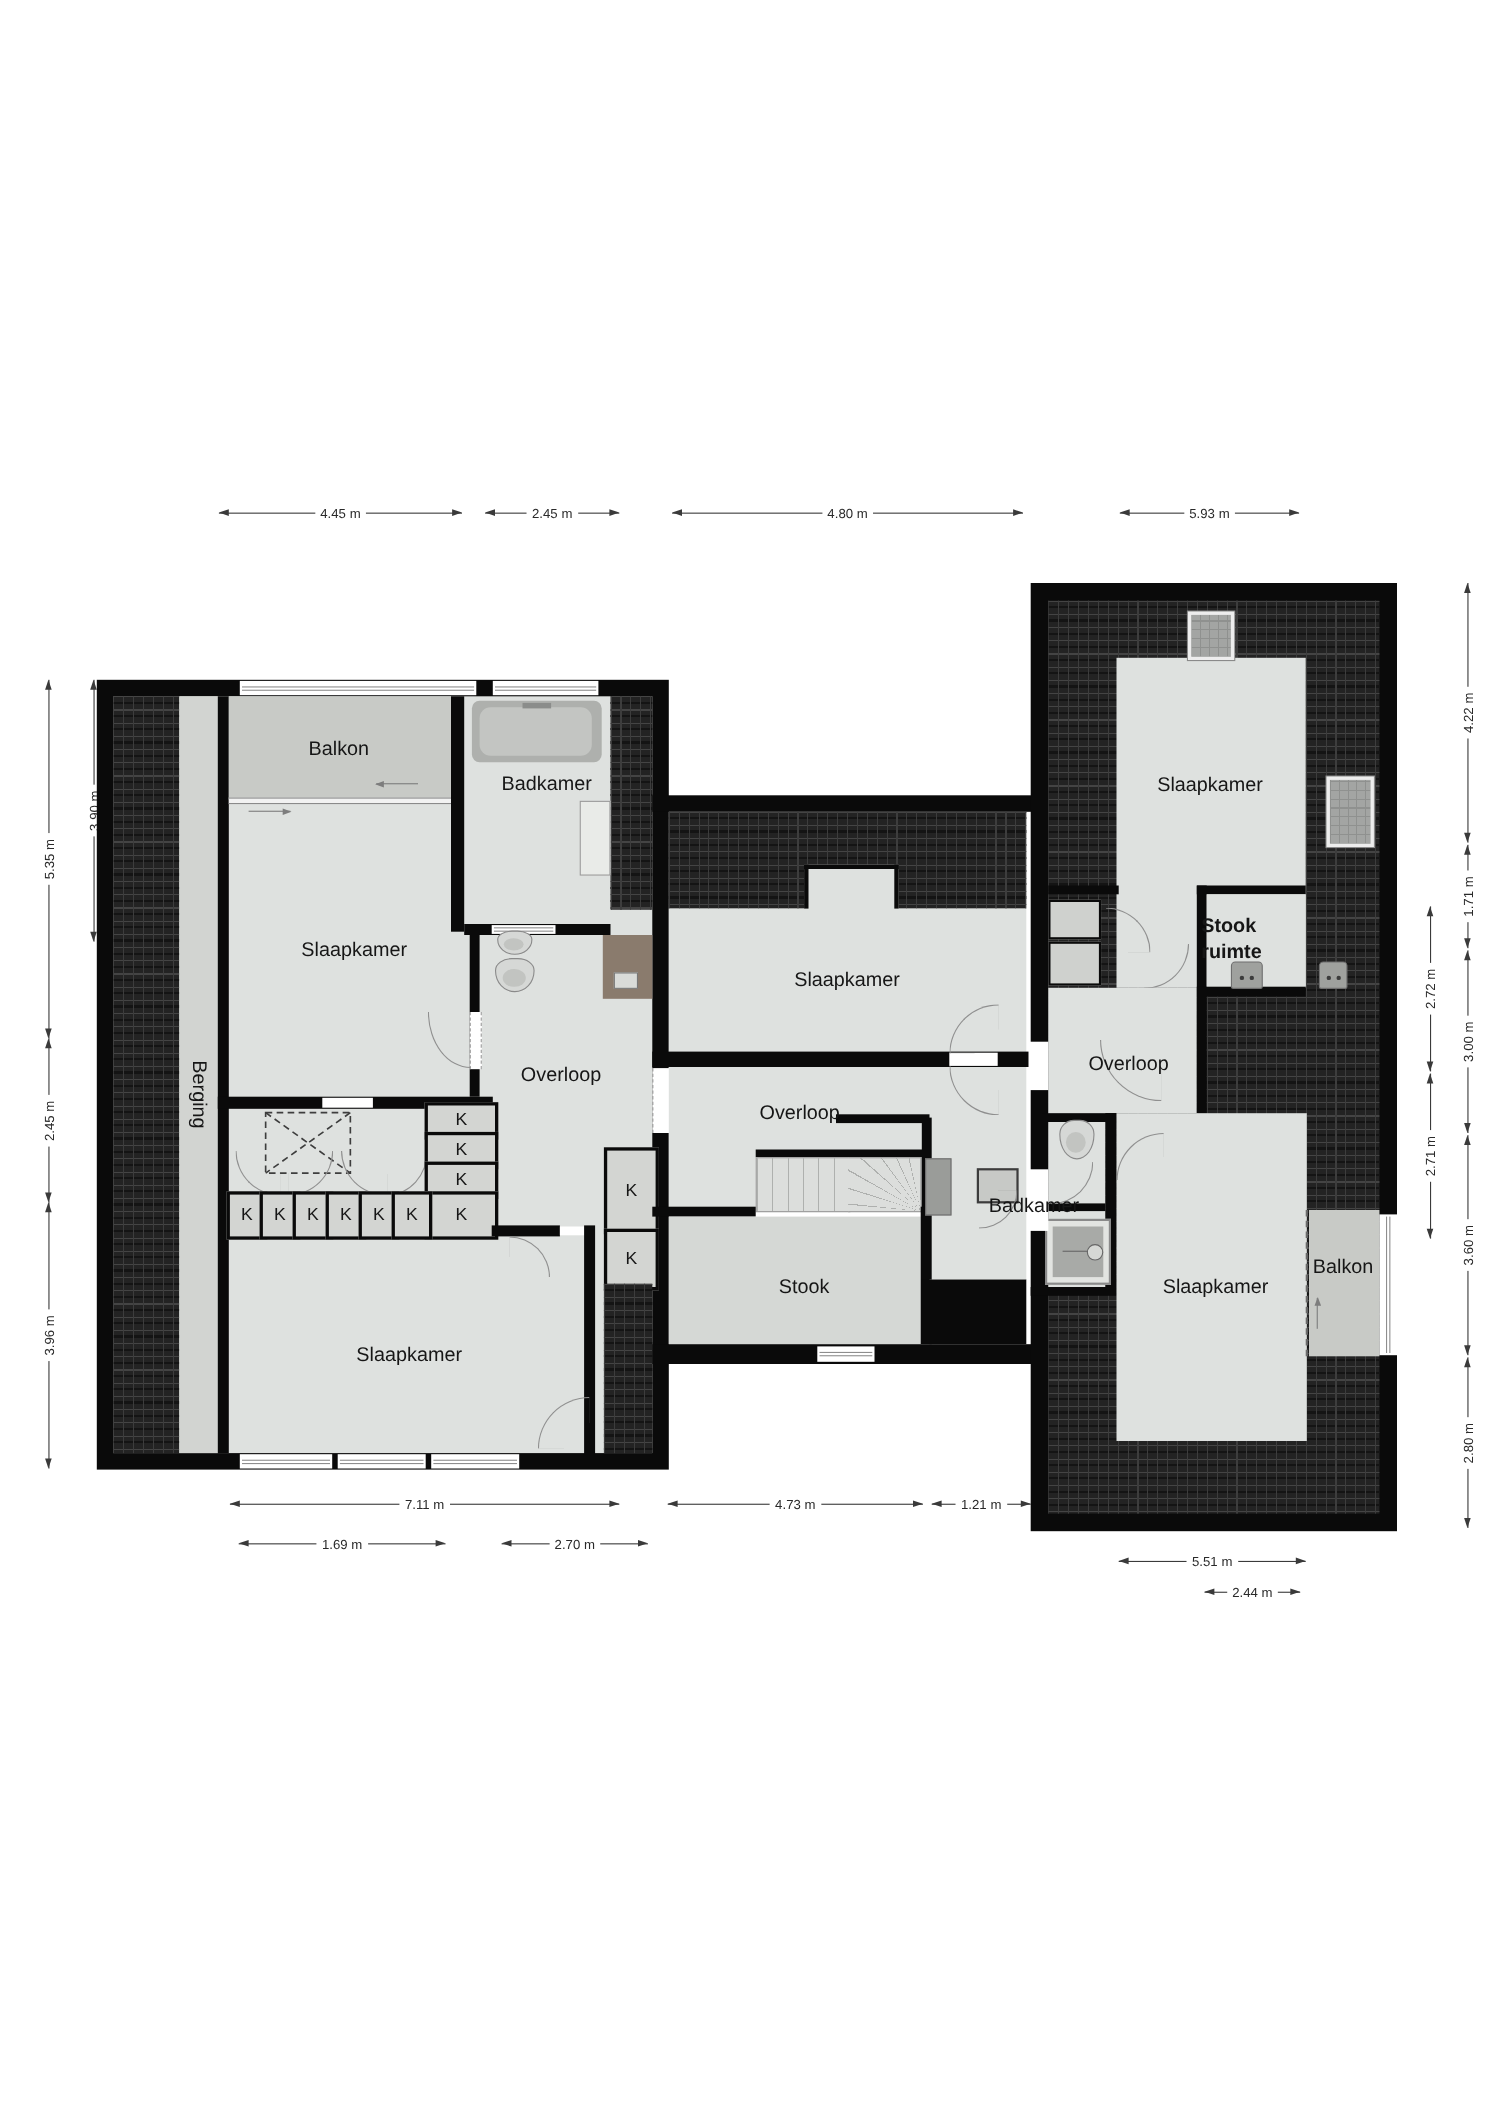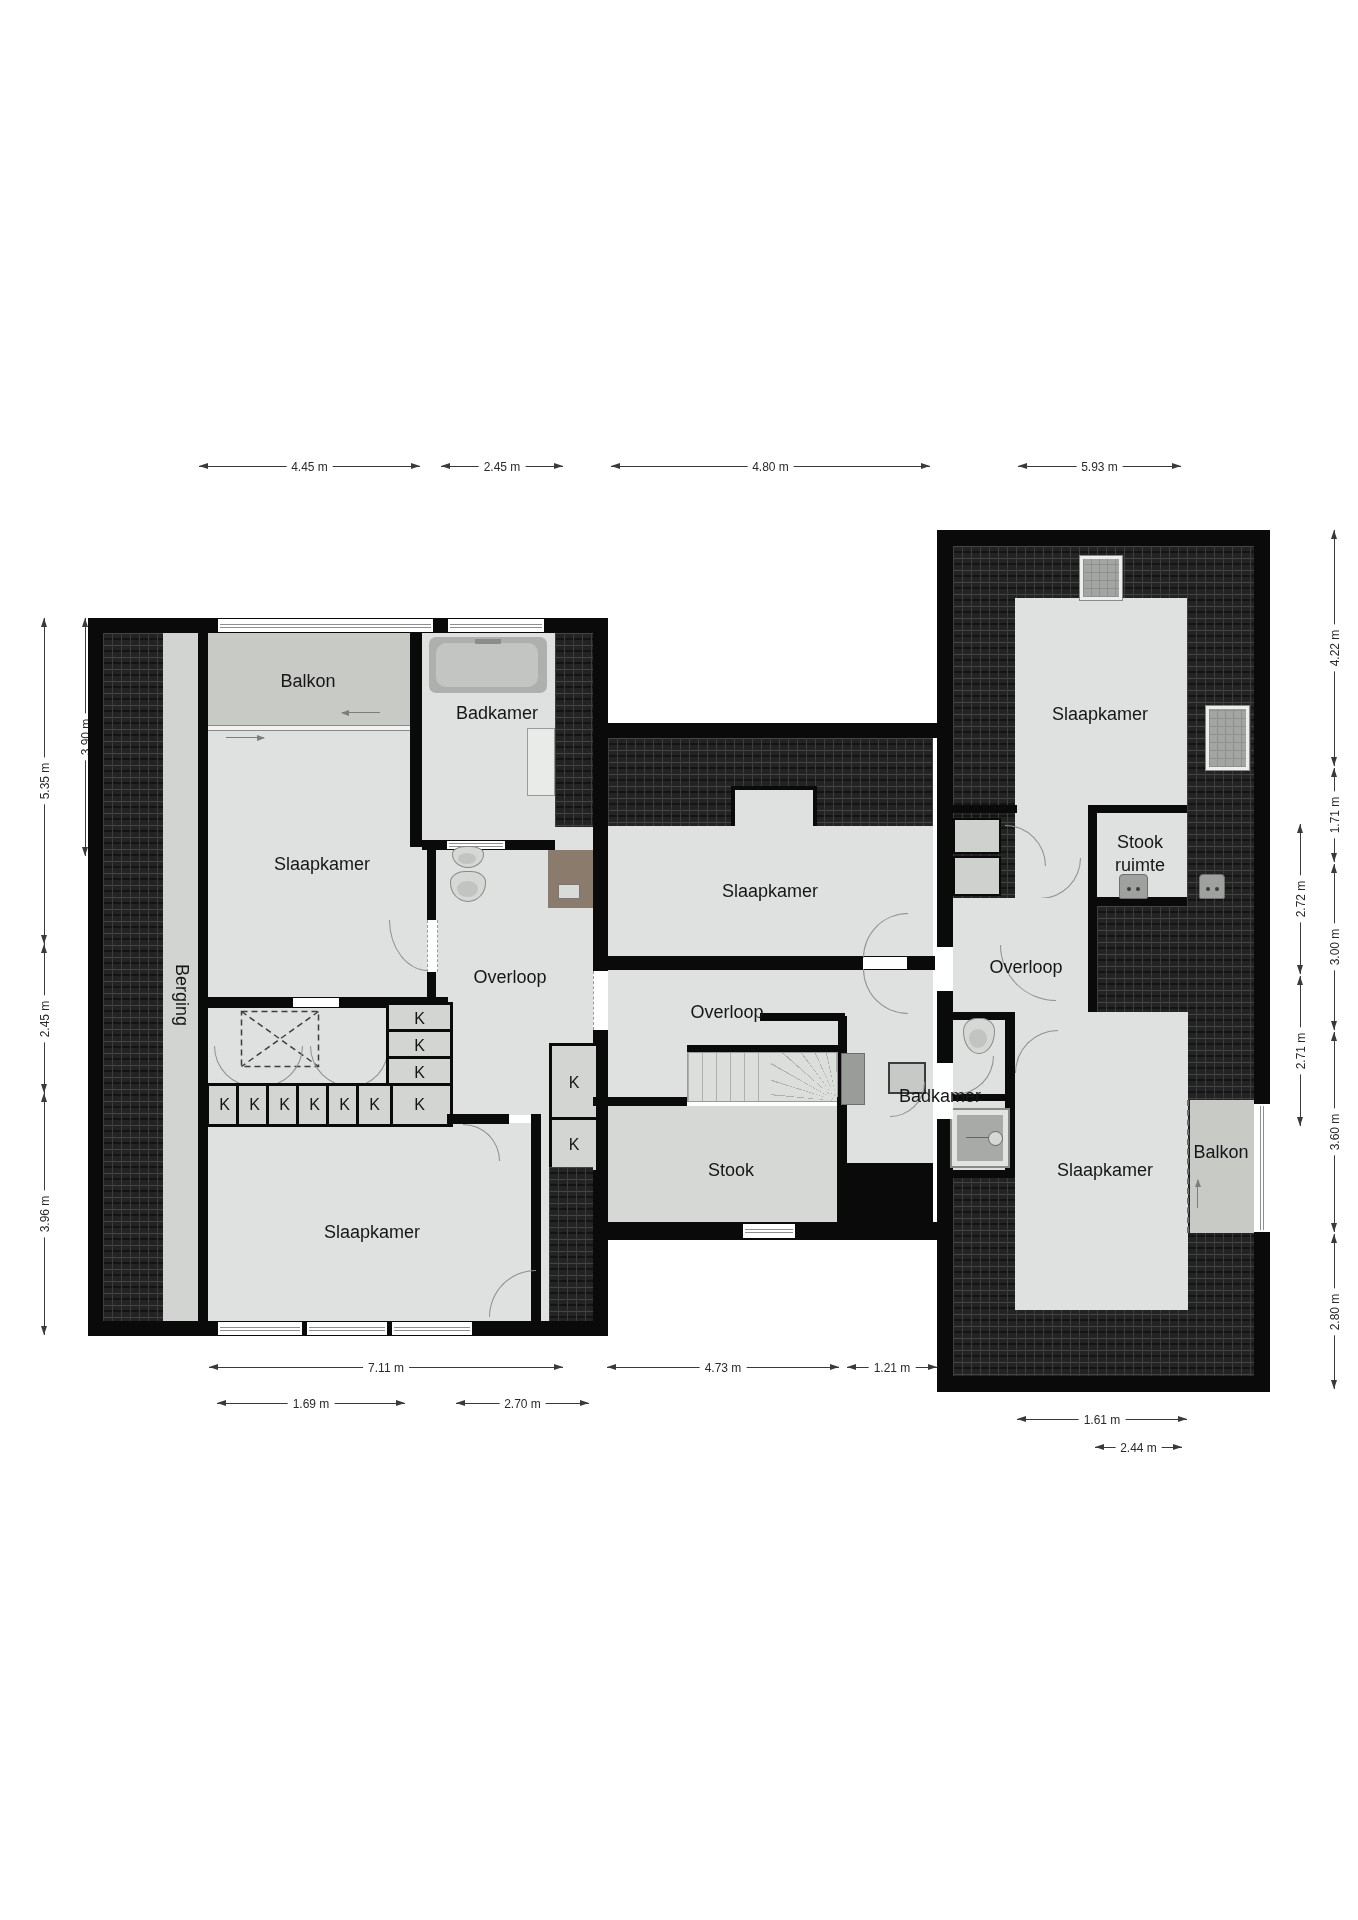--- a/index.html
+++ b/index.html
@@ -16,21 +16,21 @@
   .berg{position:absolute;background:#d2d4d1;}
   .rail{position:absolute;background:#f2f2f2;border-top:1px solid #8a8a8a;border-bottom:1px solid #8a8a8a;}
   .win{position:absolute;background:#fff;}
   .win-h::before{content:"";position:absolute;left:2px;right:2px;top:50%;margin-top:-2px;height:2px;
         border-top:1px solid #8e8e8e;border-bottom:1px solid #8e8e8e;}
   .win-v::before{content:"";position:absolute;top:2px;bottom:2px;left:50%;margin-left:-2px;width:2px;
         border-left:1px solid #8e8e8e;border-right:1px solid #8e8e8e;}
   .gap{position:absolute;background:#fff;border-left:1px dashed #9a9a9a;border-right:1px dashed #9a9a9a;}
   .rl{position:absolute;transform:translate(-50%,-50%);font-size:18px;color:#161616;white-space:nowrap;}
   .rl-v{writing-mode:vertical-rl;}
-  .rl-wrap{white-space:normal;width:96px;text-align:center;line-height:1.25;}
+  .rl-wrap{white-space:normal;width:96px;line-height:1.25;font-weight:bold;}
   .kcell{position:absolute;background:#d3d5d2;border:3px solid #0a0a0a;display:flex;
          align-items:center;justify-content:center;font-size:16px;color:#161616;}
   .arc{position:absolute;border:1.5px solid #8f8f8f;background:transparent;}
   .arc-tl{border-right:none;border-bottom:none;border-top-left-radius:100% 100%;}
   .arc-tr{border-left:none;border-bottom:none;border-top-right-radius:100% 100%;}
   .arc-bl{border-right:none;border-top:none;border-bottom-left-radius:100% 100%;}
   .arc-br{border-left:none;border-top:none;border-bottom-right-radius:100% 100%;}
   .bath{position:absolute;background:#aeb0ad;border-radius:7px;}
   .bath::before{content:"";position:absolute;left:7px;top:6px;right:9px;bottom:6px;background:#c3c5c2;border-radius:10px;}
   .bath::after{content:"";position:absolute;left:50%;top:2px;width:26px;height:5px;margin-left:-13px;background:#8b8d8b;}
@@ -141,21 +141,21 @@
   <div class="dim-h" style="left:847px;top:1367px;width:90px">
       <span class="dlab">1.21 m</span>
     </div>
   <div class="dim-h" style="left:217px;top:1403px;width:188px">
       <span class="dlab">1.69 m</span>
     </div>
   <div class="dim-h" style="left:456px;top:1403px;width:133px">
       <span class="dlab">2.70 m</span>
     </div>
   <div class="dim-h" style="left:1017px;top:1419px;width:170px">
-      <span class="dlab">1.61 m</span>
+      <span class="dlab">5.51 m</span>
     </div>
   <div class="dim-h" style="left:1095px;top:1447px;width:87px">
       <span class="dlab">2.44 m</span>
     </div>
 
   <div class="wall" style="left:88px;top:618px;width:520px;height:718px"></div>
   <div class="fill" style="left:103px;top:633px;width:490px;height:688px"></div>
   <div class="roof" style="left:103px;top:633px;width:60px;height:688px"></div>
   <div class="berg" style="left:163px;top:633px;width:35px;height:688px"></div>
   <div class="wall" style="left:198px;top:633px;width:10px;height:688px"></div>

